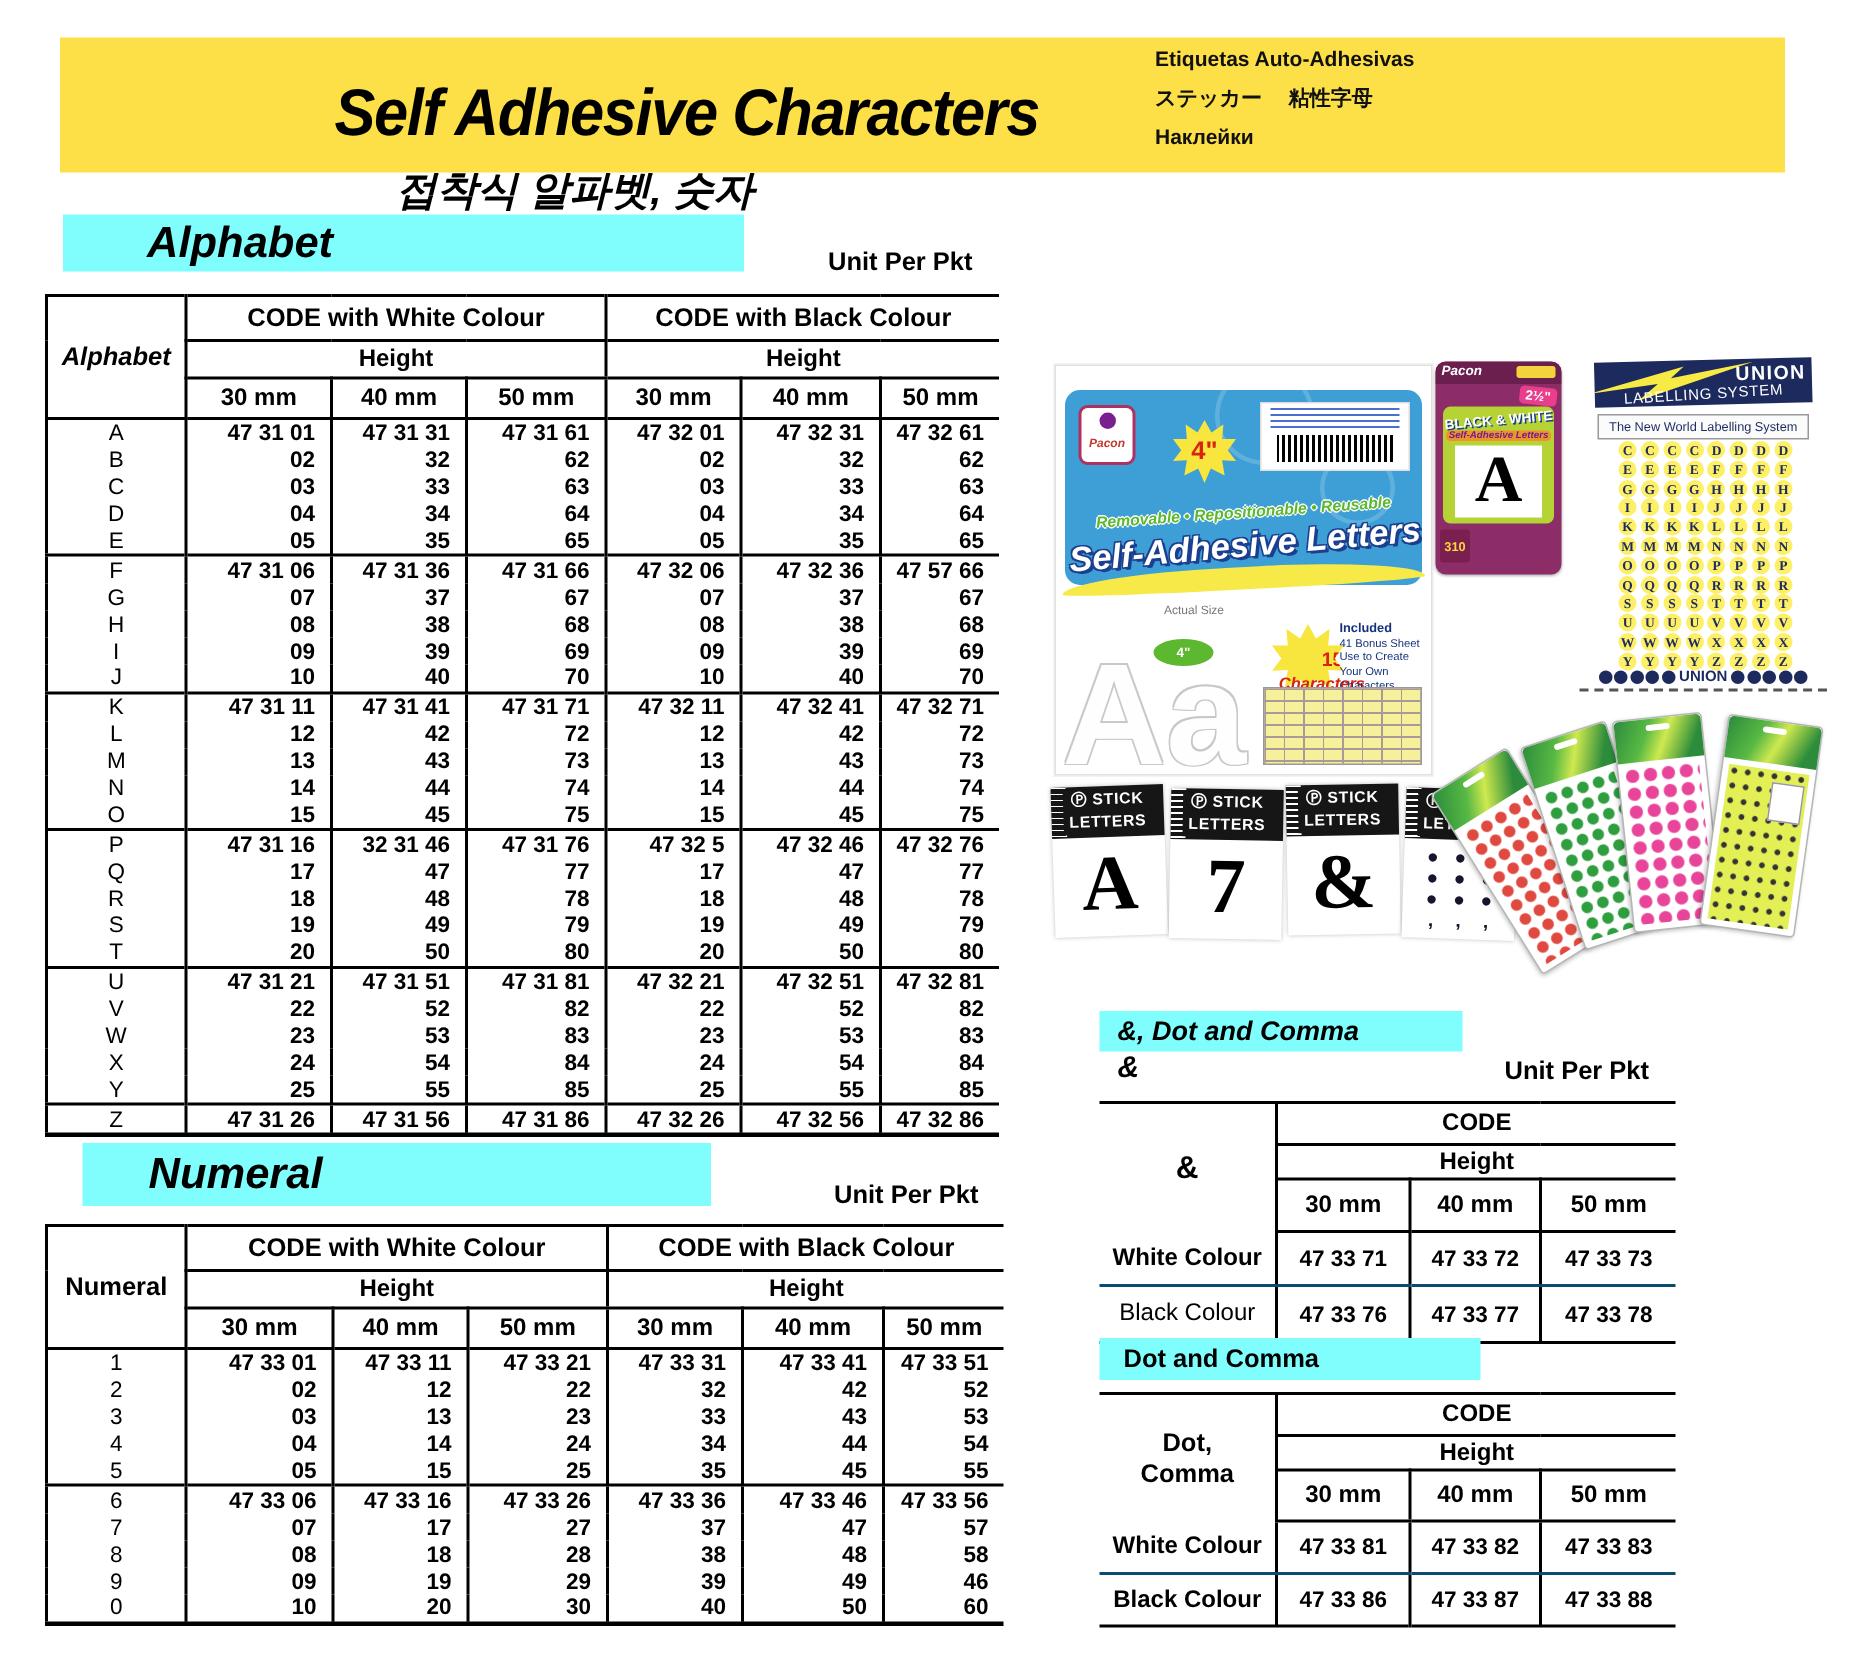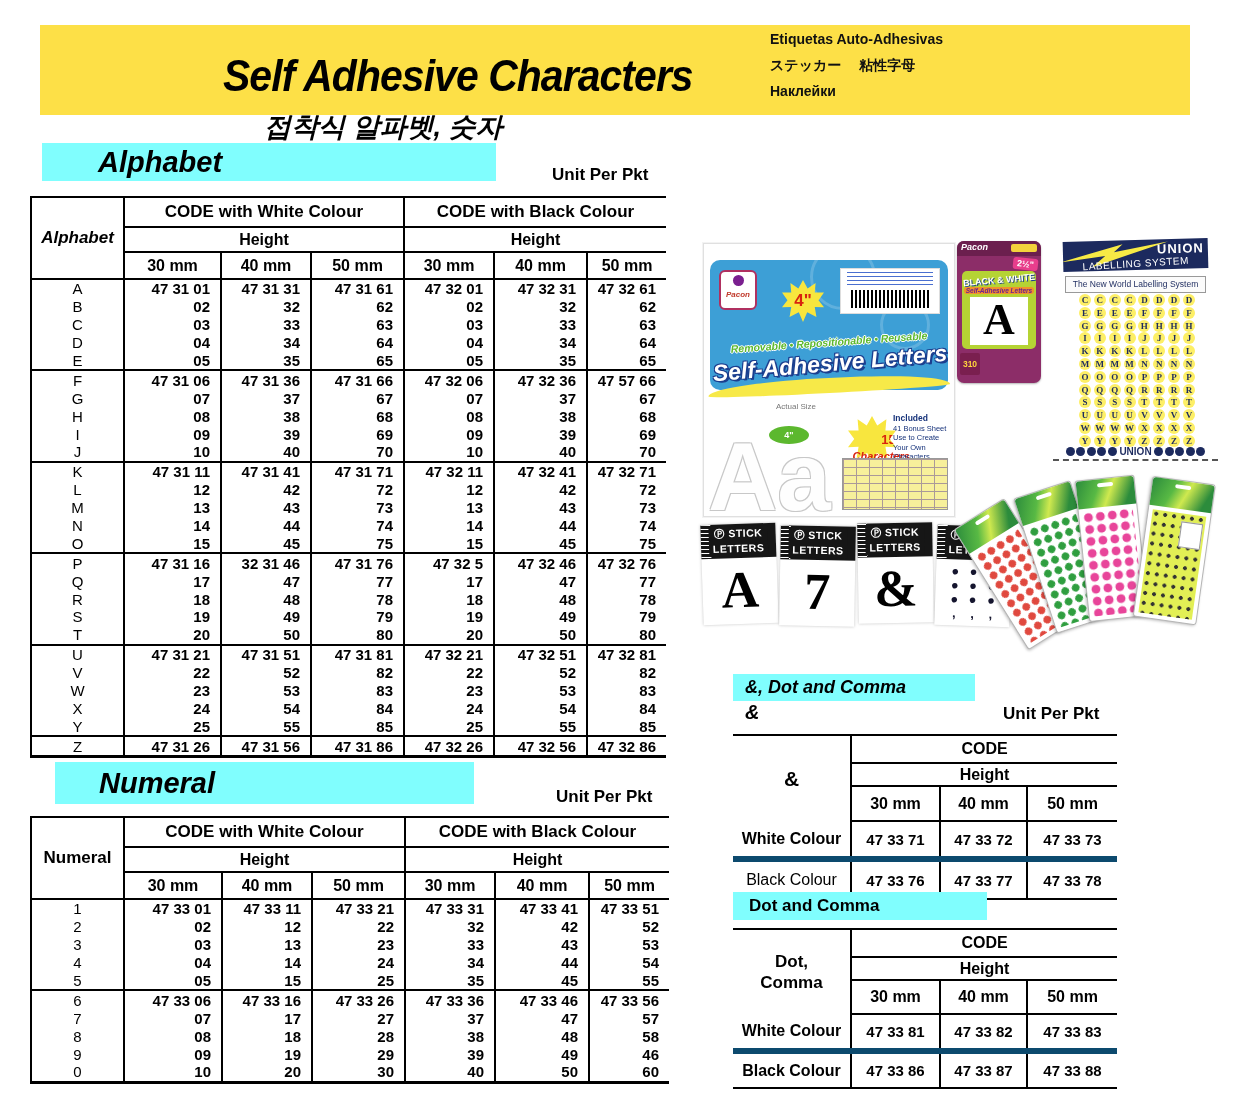--- a/index.html
+++ b/index.html
@@ -46,21 +46,21 @@
              border-top:2px solid #000;border-bottom:2.5px solid #000;}
   #amp-table{left:733px;top:734px;}
   #dot-table{left:733px;top:928px;}
   table.mini th,table.mini td{padding:0;text-align:center;vertical-align:middle;}
   .mcorner{border-right:2px solid #000;font-weight:bold;}
   #amp-table .mcorner{font-size:21px;}
   #dot-table .mcorner{font-size:17px;line-height:21px;}
   tr.m1 th{font-size:16px;height:26px;border-bottom:2px solid #000;}
   tr.m2 th{font-size:16px;height:21px;border-bottom:2px solid #000;}
   tr.m3 th{font-size:16px;height:33px;border-bottom:2px solid #000;border-left:2px solid #000;}
-  tr.mrow td{height:34px;border-bottom:6px solid #0c4a6e;}
+  tr.mrow td{height:34px;border-bottom:2px solid #0c4a6e;}
   tr.mrow2 td{height:36px;}
   #dot-table tr.m3 th{height:32px;}
   #dot-table tr.mrow td{height:33px;}
   #dot-table tr.mrow2 td{height:33px;}
   td.mlabel{font-weight:bold;font-size:16px;}
   td.mlabel.lite{font-weight:normal;}
   td.mval{font-weight:bold;font-size:15px;border-left:2px solid #000;}
 
   
   .p1{position:absolute;left:703px;top:243px;width:250px;height:272px;background:#fff;

